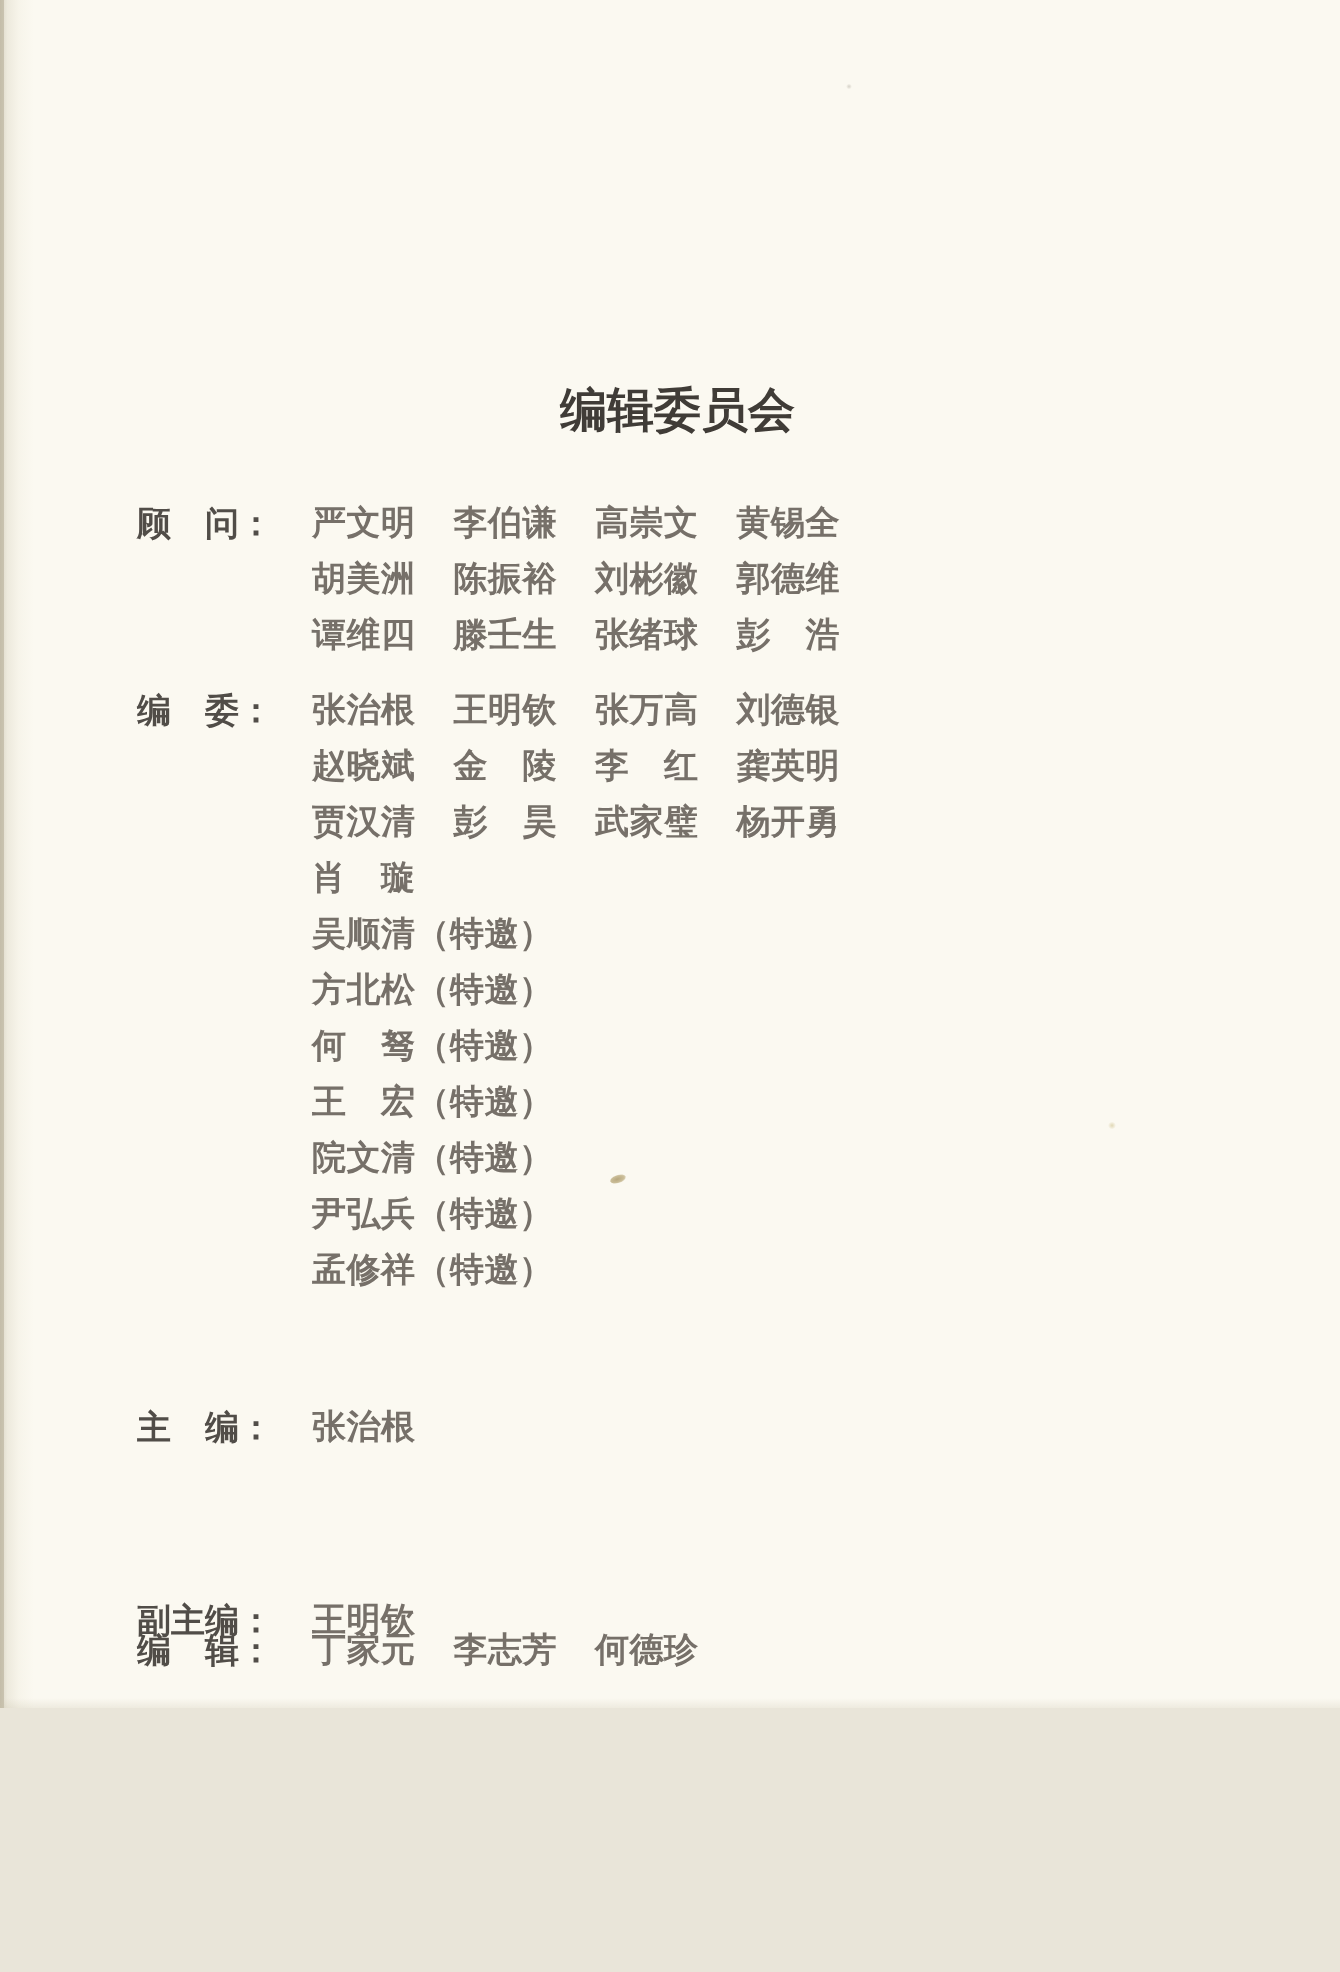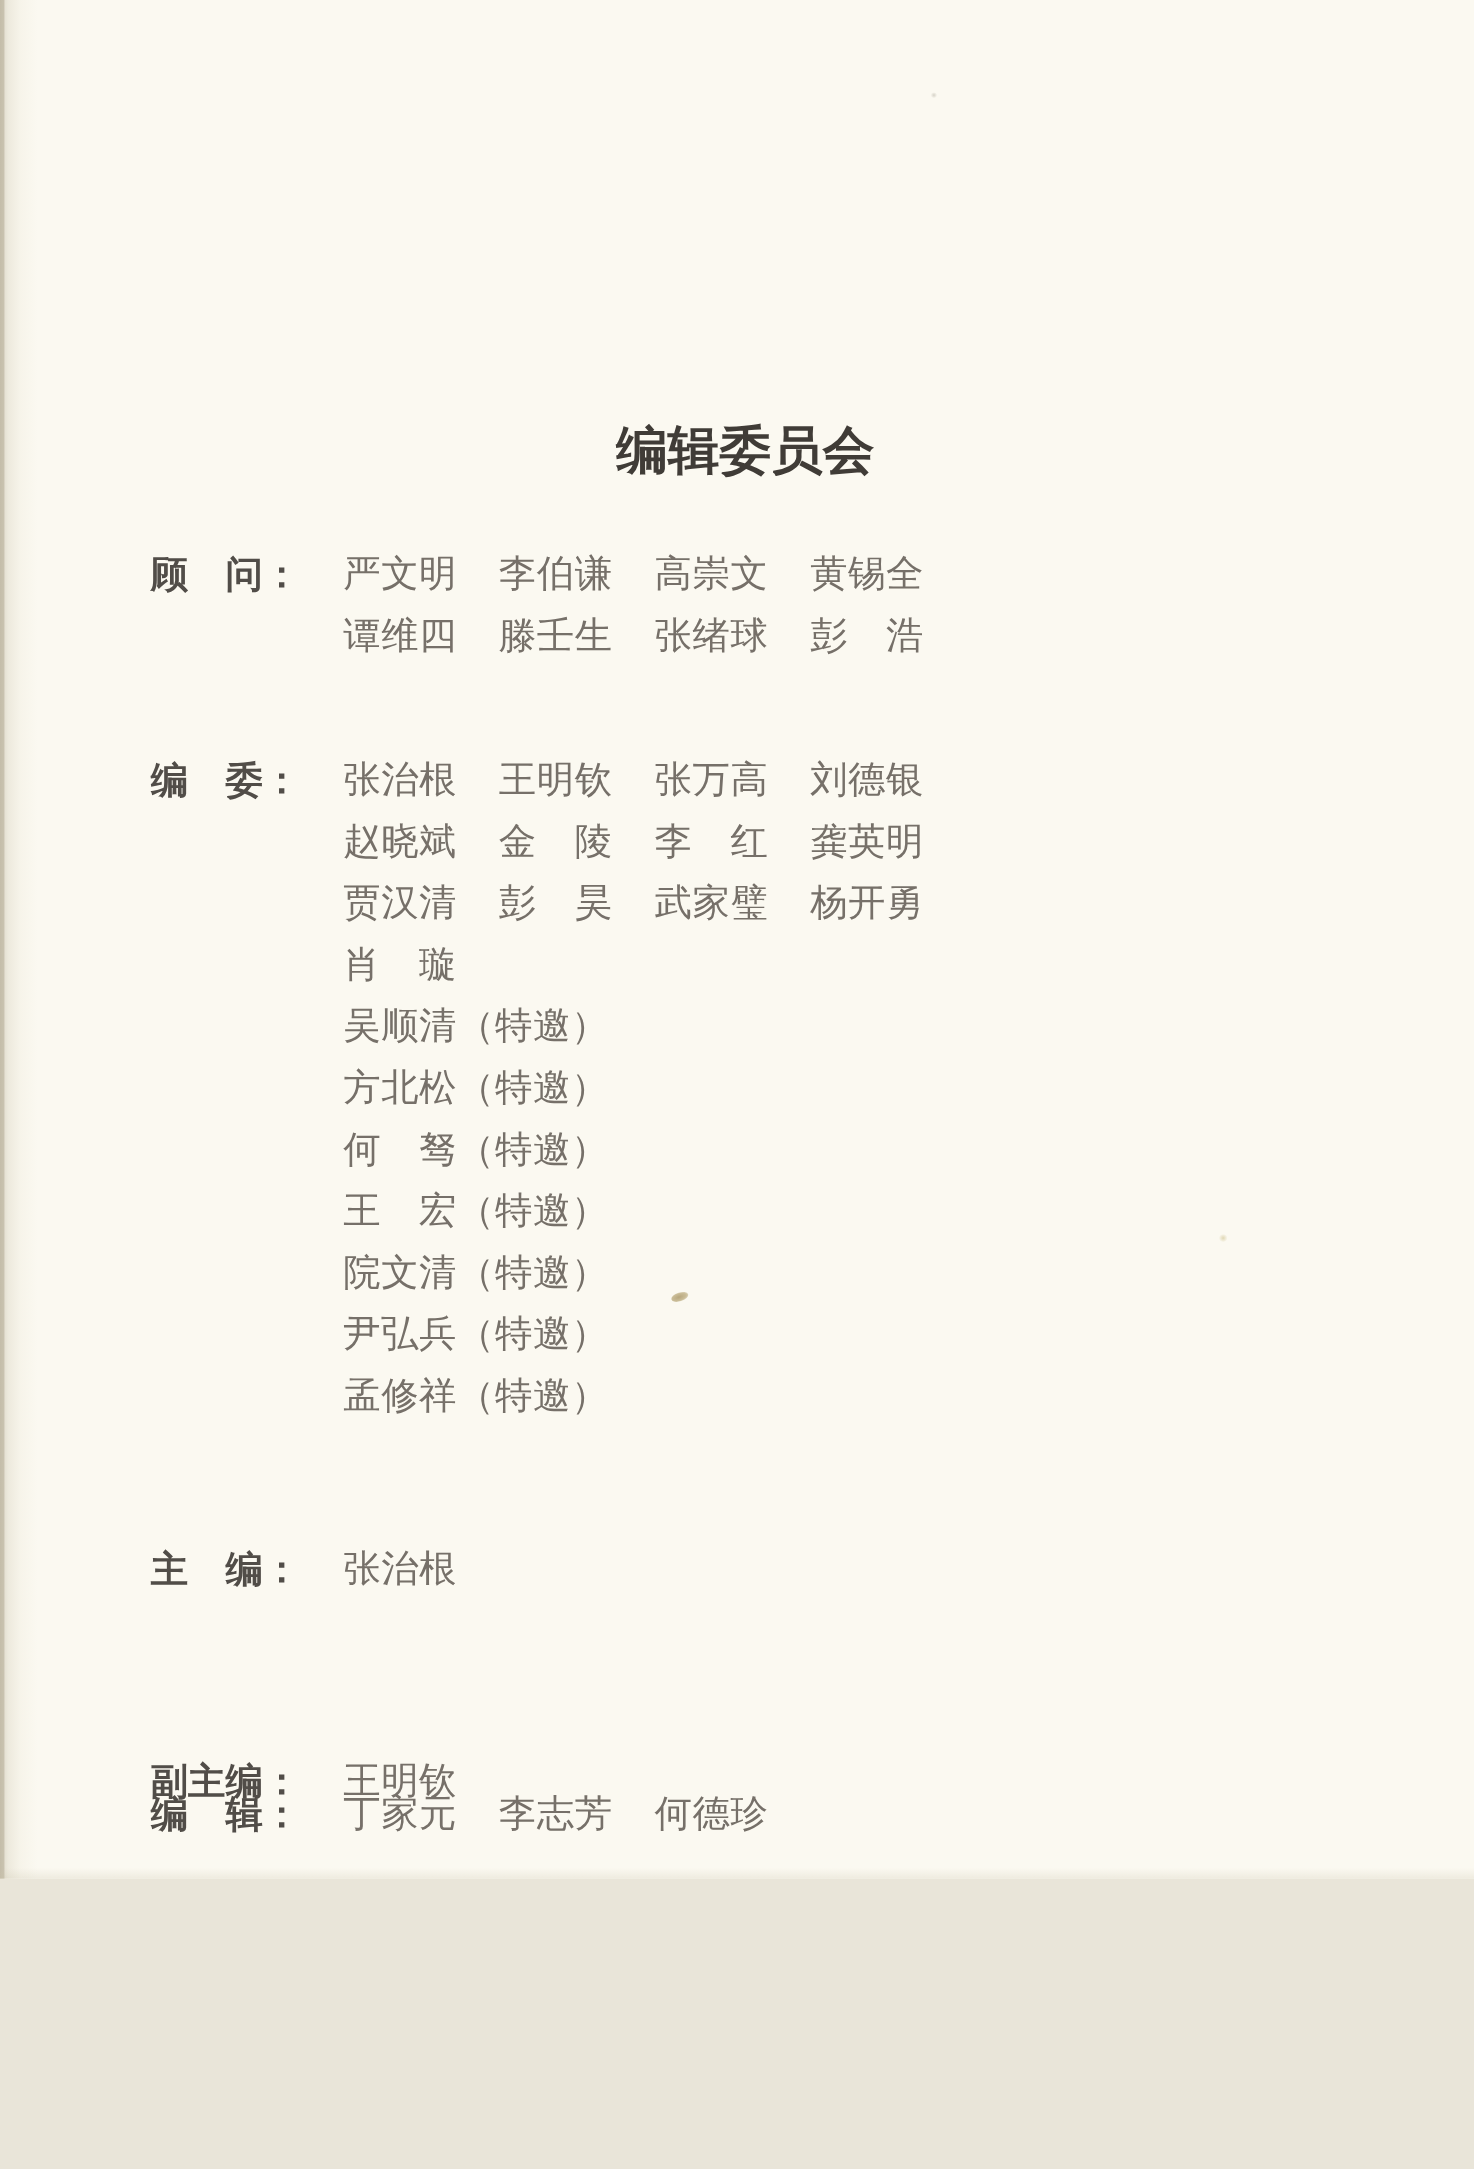--- a/index.html
+++ b/index.html
@@ -81,20 +81,21 @@
   .slot {
     flex: 0 0 137px; width: 137px;
     font-family: "Liberation Sans", "DejaVu Sans", sans-serif;
     font-weight: 600;
     letter-spacing: 0px;
     color: #514d48;
   }
   .name {
     color: #767069;
     letter-spacing: 0.5px;
+    font-weight: bold;
   }
 </style>
 </head>
 <body>
 
 <div class="page">
 
   <div class="edge-left"></div>
   <div class="edge-left-line"></div>
   <div class="edge-bottom"></div>
@@ -107,20 +108,27 @@
   <div class="section sec-advisors">
     <div class="row">
       <span class="slot">顾　问：</span>
       <span class="name">严文明</span>
       <span class="name">李伯谦</span>
       <span class="name">高崇文</span>
       <span class="name">黄锡全</span>
     </div>
     <div class="row">
       <span class="slot"></span>
+      <span class="name">胡美洲</span>
+      <span class="name">陈振裕</span>
+      <span class="name">刘彬徽</span>
+      <span class="name">郭德维</span>
+    </div>
+    <div class="row">
+      <span class="slot"></span>
       <span class="name">谭维四</span>
       <span class="name">滕壬生</span>
       <span class="name">张绪球</span>
       <span class="name">彭　浩</span>
     </div>
   </div>
 
   <div class="section sec-board">
     <div class="row">
       <span class="slot">编　委：</span>

